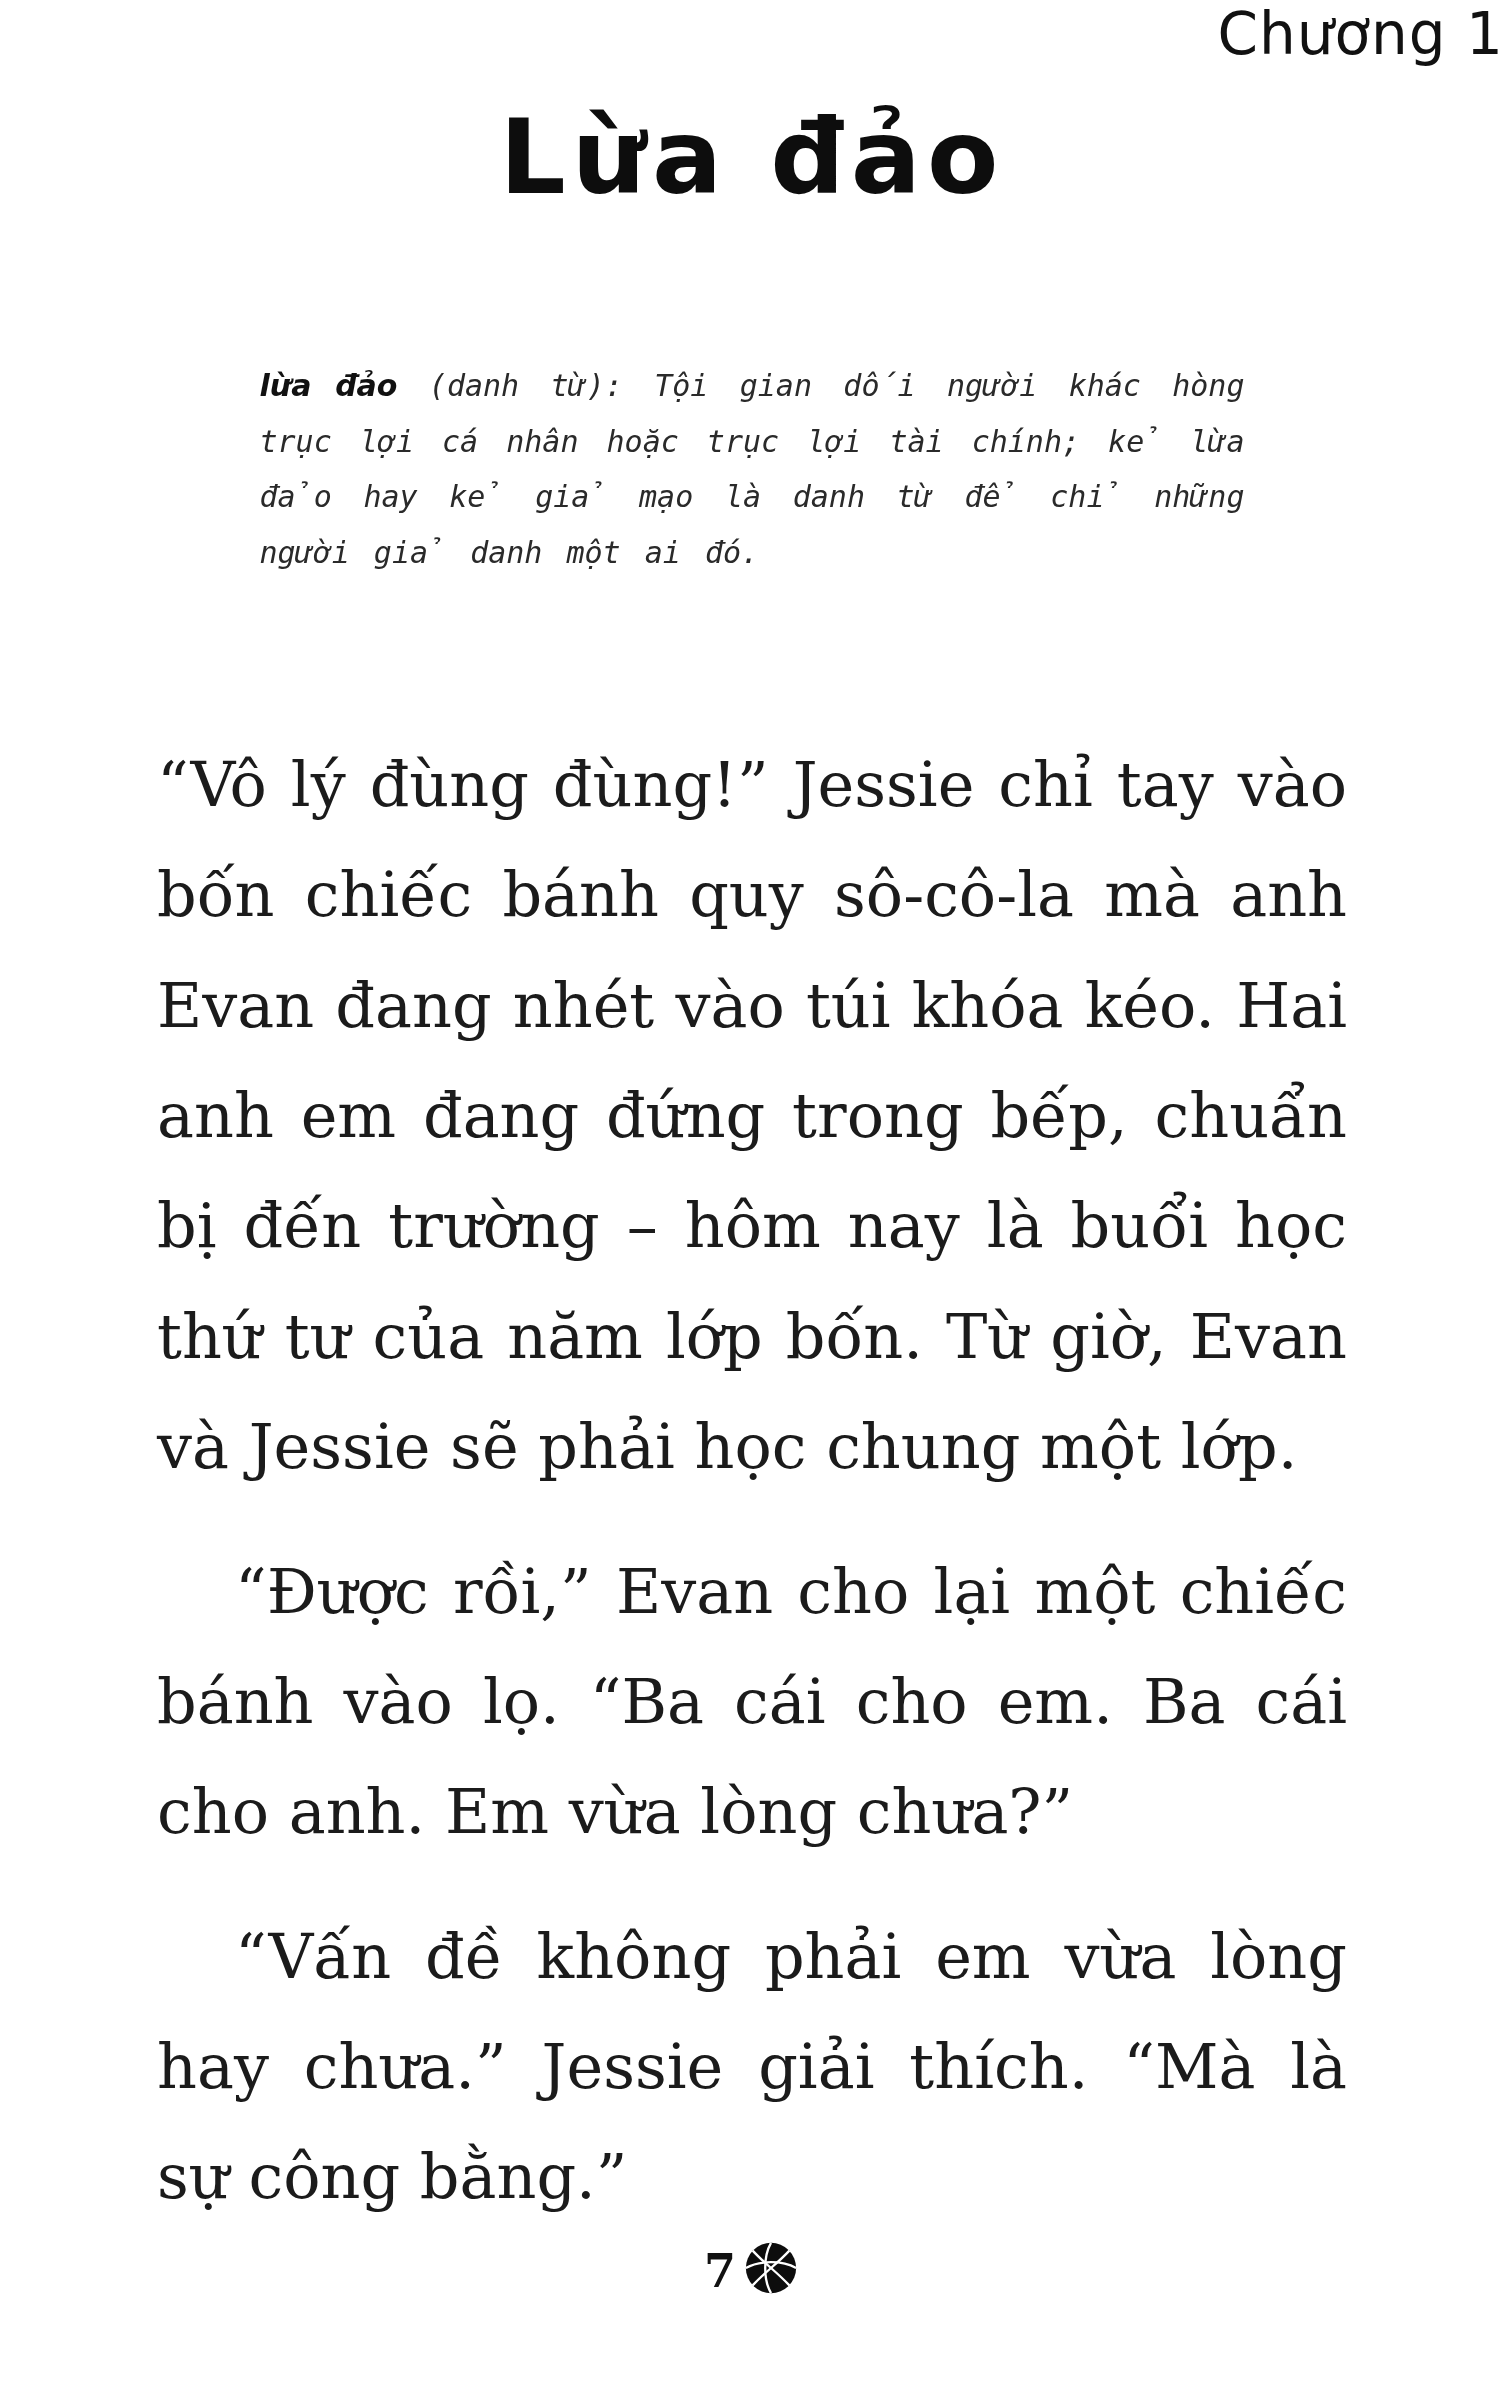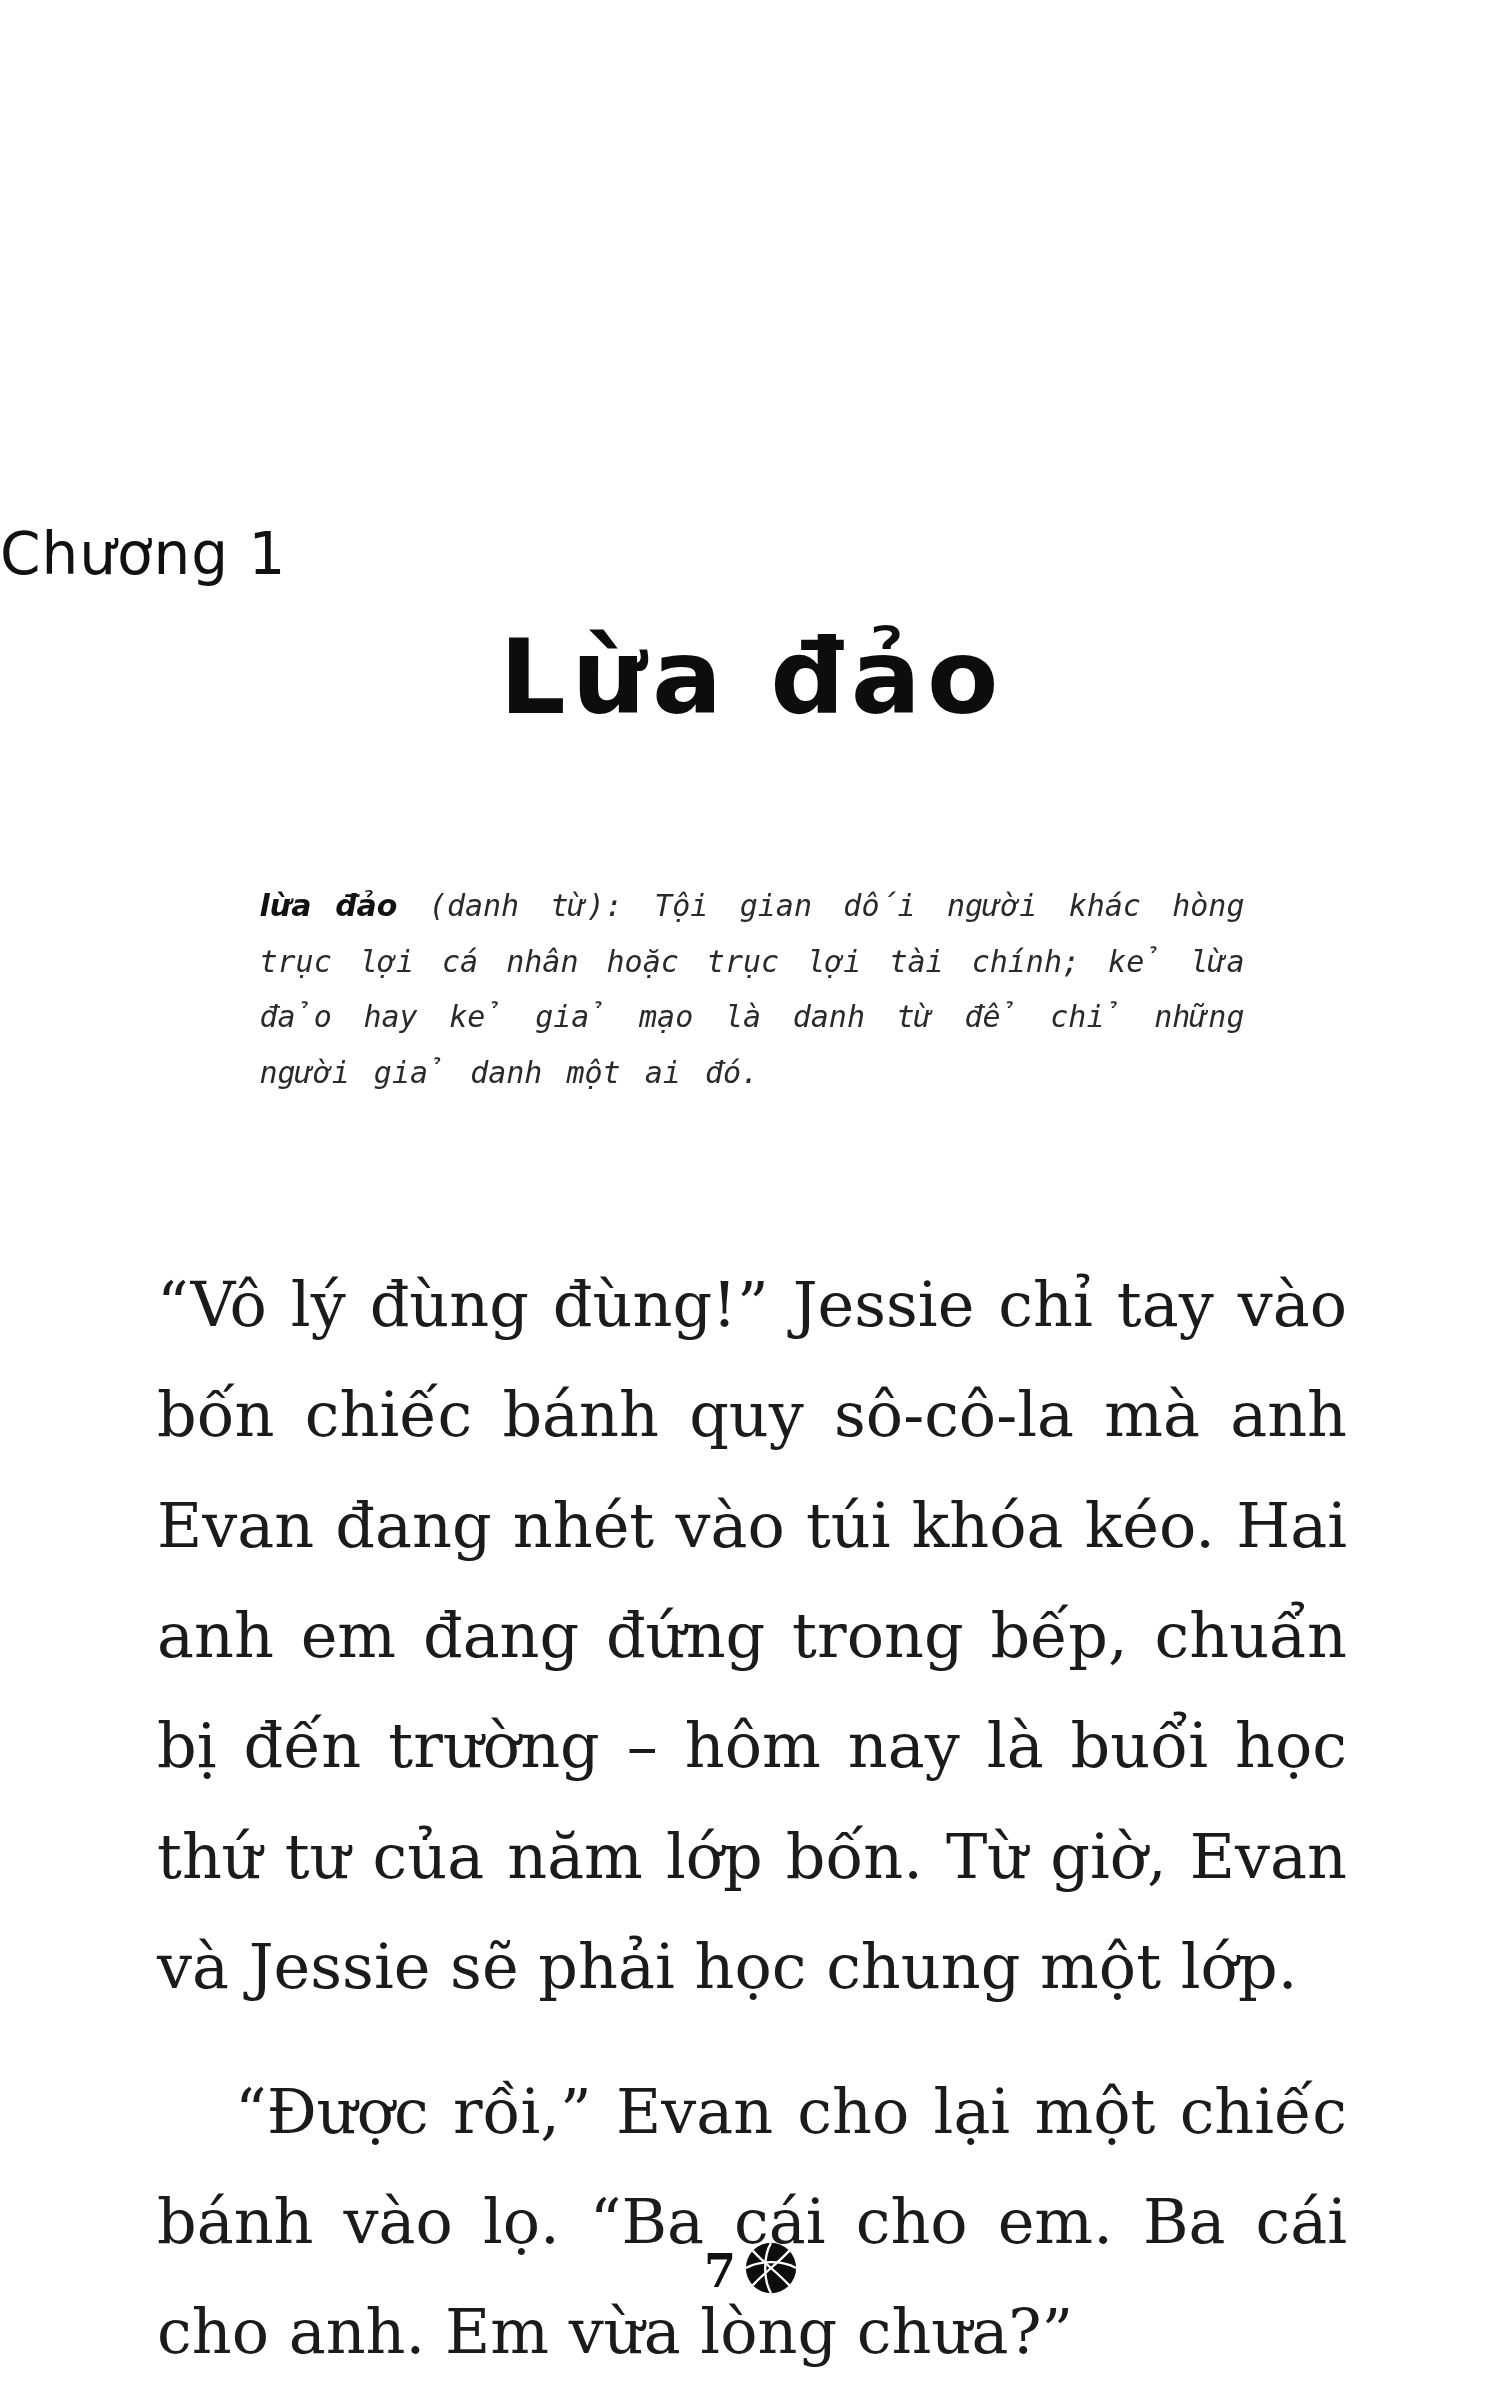--- a/index.html
+++ b/index.html
@@ -14,22 +14,21 @@
     margin: 0 auto;
     background: #ffffff;
     color: #1c1c1c;
     box-sizing: border-box;
     overflow: hidden;
     font-family: "DejaVu Serif", serif;
   }
 
   
   .chapter-label {
-    margin-top: 520px;
-    text-align: left;
+    text-align: right;
     font-family: "DejaVu Sans", sans-serif;
     font-size: 58px;
     font-weight: 500;
     letter-spacing: 1px;
     color: #111;
   }
   .chapter-title {
     margin-top: 28px;
     text-align: center;
     font-family: "DejaVu Sans", sans-serif;
@@ -106,20 +105,21 @@
 
   <div class="chapter-title">Lừa đảo</div>
 
   <div class="definition">
     <span class="term">lừa đảo</span><span> (danh từ): Tội gian dối người khác hòng trục lợi cá nhân hoặc trục lợi tài chính; kẻ lừa đảo hay kẻ giả mạo là danh từ để chỉ những người giả danh một ai đó.</span>
   </div>
 
   <div class="body-text">
     <p>“Vô lý đùng đùng!” Jessie chỉ tay vào bốn chiếc bánh quy sô-cô-la mà anh Evan đang nhét vào túi khóa kéo. Hai anh em đang đứng trong bếp, chuẩn bị đến trường – hôm nay là buổi học thứ tư của năm lớp bốn. Từ giờ, Evan và Jessie sẽ phải học chung một lớp.</p>
     <p class="indent">“Được rồi,” Evan cho lại một chiếc bánh vào lọ. “Ba cái cho em. Ba cái cho anh. Em vừa lòng chưa?”</p>
+    <p class="indent">“Vấn đề không phải em vừa lòng hay chưa.” Jessie giải thích. “Mà là sự công bằng.”</p>
   </div>
 
   <div class="footer">
     <span class="page-number">7</span>
     <span class="ball-icon">
       <svg viewBox="0 0 60 60" width="58" height="58" aria-hidden="true">
         <circle cx="30" cy="30" r="26" fill="#0d0d0d"></circle>
         <path d="M30 4 C 22 18, 22 42, 30 56" stroke="#ffffff" stroke-width="2.4" fill="none"></path>
         <path d="M4 30 C 18 22, 42 22, 56 30" stroke="#ffffff" stroke-width="2.4" fill="none"></path>
         <path d="M11 12 C 24 26, 36 34, 49 48" stroke="#ffffff" stroke-width="2.4" fill="none"></path>

